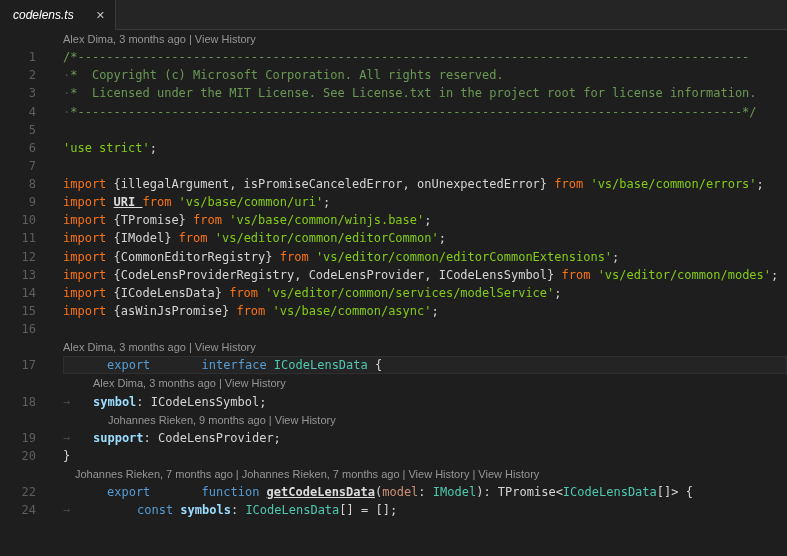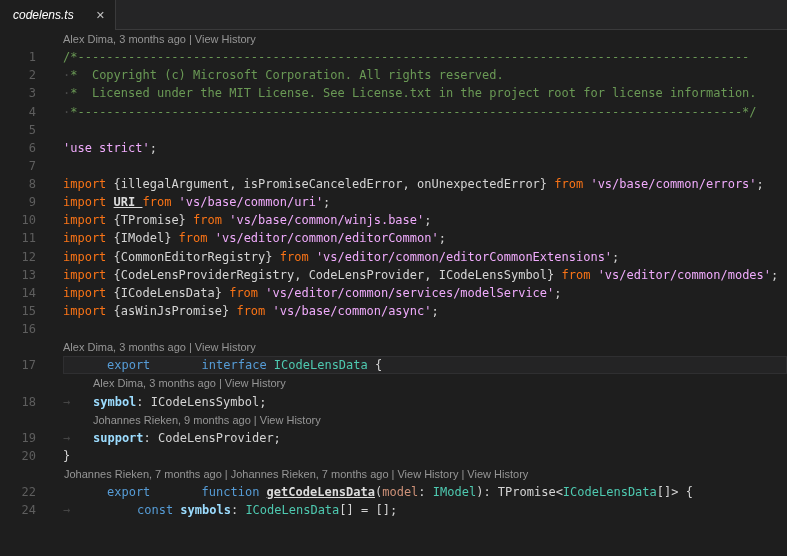--- a/index.html
+++ b/index.html
@@ -23,21 +23,21 @@
             font-size:12px; text-align:right; padding-right:27px; user-select:none; }
   .content { flex:1; height:100%; display:flex; align-items:center; overflow:hidden; }
   .code { font-family:"DejaVu Sans Mono", monospace; font-size:12px; color:#d4d4d4; }
   .lens-text { font-family:"Liberation Sans", sans-serif; font-size:11px; color:#969696; cursor:pointer; }
   .row.hl .content { background:#242425; box-shadow:inset 0 0 0 1px #2f2f31; }
 
   
   .tok-kw      { color:#569cd6;padding-left:44px; }
   .tok-ctrl    { color:#f97316; }
   .tok-type    { color:#4ec9b0; }
-  .tok-str     { color:#f0abfc; }
+  .tok-str     { color:#84cc16; }
   .tok-param   { color:#ce9178; }
   .tok-plain   { color:#d4d4d4; }
   .tok-prop    { color:#9cdcfe; font-weight:700; }
   .tok-fn      { color:#dcdcdc; font-weight:700;text-decoration:underline; }
   .tok-comment { color:#6a9955; }
   .tok-ws      { color:#4a4a4a; }
   .tok-wstab   { color:#454545; display:inline-block; width:30px; }
 </style>
 </head>
 <body>
@@ -66,20 +66,20 @@
       <div class="row"><div class="gutter">11</div><div class="content"><span class="code"><span class="tok-ctrl">import </span><span class="tok-plain">{IModel} </span><span class="tok-ctrl">from </span><span class="tok-str">'vs/editor/common/editorCommon'</span><span class="tok-plain">;</span></span></div></div>
       <div class="row"><div class="gutter">12</div><div class="content"><span class="code"><span class="tok-ctrl">import </span><span class="tok-plain">{CommonEditorRegistry} </span><span class="tok-ctrl">from </span><span class="tok-str">'vs/editor/common/editorCommonExtensions'</span><span class="tok-plain">;</span></span></div></div>
       <div class="row"><div class="gutter">13</div><div class="content"><span class="code"><span class="tok-ctrl">import </span><span class="tok-plain">{CodeLensProviderRegistry, CodeLensProvider, ICodeLensSymbol} </span><span class="tok-ctrl">from </span><span class="tok-str">'vs/editor/common/modes'</span><span class="tok-plain">;</span></span></div></div>
       <div class="row"><div class="gutter">14</div><div class="content"><span class="code"><span class="tok-ctrl">import </span><span class="tok-plain">{ICodeLensData} </span><span class="tok-ctrl">from </span><span class="tok-str">'vs/editor/common/services/modelService'</span><span class="tok-plain">;</span></span></div></div>
       <div class="row"><div class="gutter">15</div><div class="content"><span class="code"><span class="tok-ctrl">import </span><span class="tok-plain">{asWinJsPromise} </span><span class="tok-ctrl">from </span><span class="tok-str">'vs/base/common/async'</span><span class="tok-plain">;</span></span></div></div>
       <div class="row"><div class="gutter">16</div><div class="content"><span class="code"></span></div></div>
       <div class="row"><div class="gutter"></div><div class="content"><span class="lens-text" style="margin-left: 0px;">Alex Dima, 3 months ago | View History</span></div></div>
       <div class="row hl"><div class="gutter">17</div><div class="content"><span class="code"><span class="tok-kw">export </span><span class="tok-kw">interface </span><span class="tok-type">ICodeLensData </span><span class="tok-plain">{</span></span></div></div>
       <div class="row"><div class="gutter"></div><div class="content"><span class="lens-text" style="margin-left: 30px;">Alex Dima, 3 months ago | View History</span></div></div>
       <div class="row"><div class="gutter">18</div><div class="content"><span class="code"><span class="tok-wstab">→</span><span class="tok-prop">symbol</span><span class="tok-plain">: ICodeLensSymbol;</span></span></div></div>
-      <div class="row"><div class="gutter"></div><div class="content"><span class="lens-text" style="margin-left: 30px;">Johannes Rieken, 9 months ago | View History</span></div></div>
+      <div class="row"><div class="gutter"></div><div class="content"><span class="lens-text" style="margin-left: 45px;">Johannes Rieken, 9 months ago | View History</span></div></div>
       <div class="row"><div class="gutter">19</div><div class="content"><span class="code"><span class="tok-wstab">→</span><span class="tok-prop">support</span><span class="tok-plain">: CodeLensProvider;</span></span></div></div>
       <div class="row"><div class="gutter">20</div><div class="content"><span class="code"><span class="tok-plain">}</span></span></div></div>
-      <div class="row"><div class="gutter"></div><div class="content"><span class="lens-text" style="margin-left: 1px;">Johannes Rieken, 7 months ago | Johannes Rieken, 7 months ago | View History | View History</span></div></div>
+      <div class="row"><div class="gutter"></div><div class="content"><span class="lens-text" style="margin-left: 12px;">Johannes Rieken, 7 months ago | Johannes Rieken, 7 months ago | View History | View History</span></div></div>
       <div class="row"><div class="gutter">22</div><div class="content"><span class="code"><span class="tok-kw">export </span><span class="tok-kw">function </span><span class="tok-fn">getCodeLensData</span><span class="tok-plain">(</span><span class="tok-param">model</span><span class="tok-plain">: </span><span class="tok-type">IModel</span><span class="tok-plain">): TPromise&lt;</span><span class="tok-type">ICodeLensData</span><span class="tok-plain">[]&gt; {</span></span></div></div>
       <div class="row"><div class="gutter">24</div><div class="content"><span class="code"><span class="tok-wstab">→</span><span class="tok-kw">const </span><span class="tok-prop">symbols</span><span class="tok-plain">: </span><span class="tok-type">ICodeLensData</span><span class="tok-plain">[] = [];</span></span></div></div>
     </div>
 </div>
 
 </body></html>

